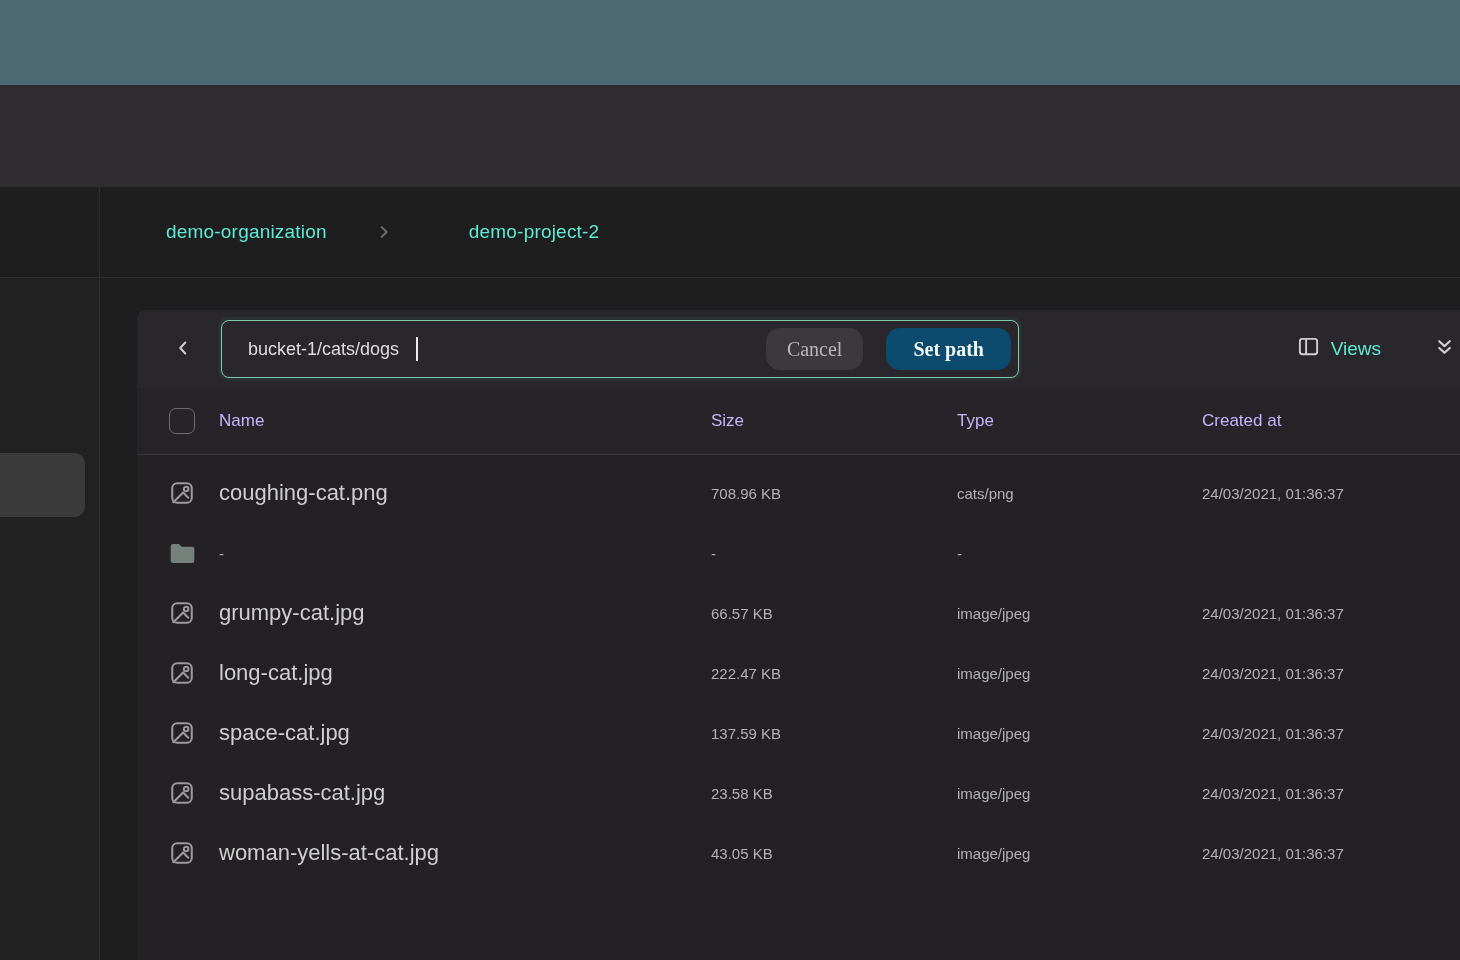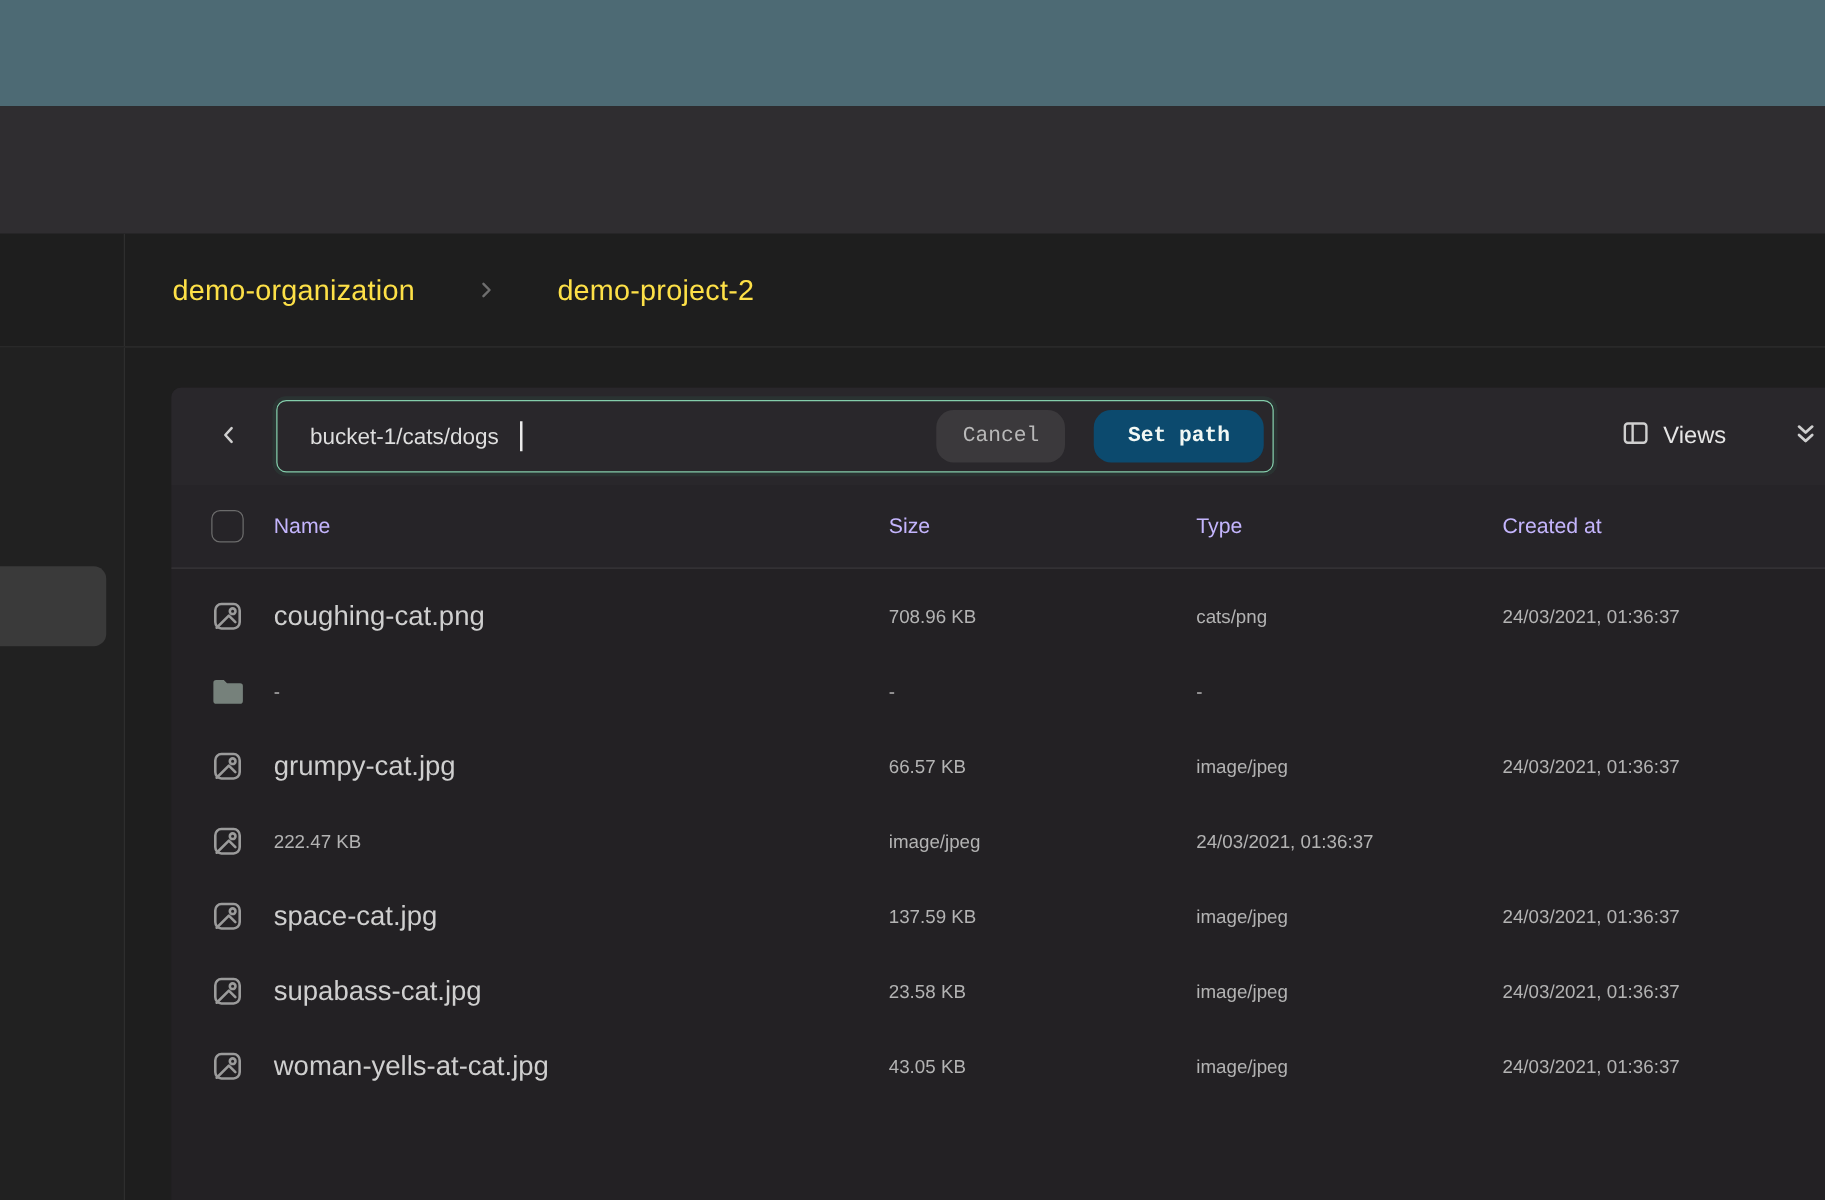--- a/index.html
+++ b/index.html
@@ -8,21 +8,21 @@
 
   
   .topbar-teal { height:85px; background:#4d6a74; }
   .topbar-dark { height:102px; background:#2f2d30; }
 
   
   .content { height:773px; display:flex; flex-direction:column; background:#1e1e1e; }
   .crumb-strip { height:91px; display:flex; border-bottom:1px solid #2e2e2e; flex:none; }
   .crumb-left { width:100px; border-right:1px solid #2e2e2e; flex:none; }
   .breadcrumb-bar { flex:1; display:flex; align-items:center; padding-left:38px; gap:48px; }
-  .crumb-text { font-size:23px; color:#fde047; letter-spacing:.2px; }
+  .crumb-text { font-size:19px; color:#5eead4; letter-spacing:.2px;margin-left:28px; }
   .crumb-sep svg { display:block; }
 
   .body-row { flex:1; display:flex; min-height:0; }
   .sidebar { width:100px; flex:none; border-right:1px solid #2e2e2e; background:#212121; position:relative; }
   .sidebar-active { position:absolute; left:-14px; top:175px; width:99px; height:64px;
     background:#3a3a3a; border-radius:10px; }
 
   .main { flex:1; min-width:0; padding-left:37px; padding-top:32px; }
 
   
@@ -31,27 +31,27 @@
   .toolbar { height:78px; flex:none; background:#29272b; display:flex; align-items:center; }
   .back-btn { width:40px; height:40px; margin-left:26px; display:flex; align-items:center;
     justify-content:center; border-radius:6px; cursor:pointer; background:transparent; border:none; }
   .path-box { width:798px; height:58px; margin-left:18px; border:1.5px solid #84cdab;
     border-radius:8px; background:#29272b; display:flex; align-items:center;
     box-shadow:0 0 0 3px rgba(62,207,142,0.08);gap:16px; }
   .path-text { margin-left:26px; font-size:18px; color:#dedede; white-space:pre; }
   .caret { width:2px; height:24px; background:#eaeaea; margin-left:1px; animation:blink 1.1s steps(1) infinite; }
   @keyframes blink { 50% { opacity:0; } }
   .path-spacer { flex:1; }
-  .btn { height:42px; border:none; border-radius:14px; font-family:Liberation Mono, monospace;
-    font-size:17px; cursor:pointer; }
+  .btn { height:42px; border:none; border-radius:14px; font-family:Liberation Serif, serif;
+    font-size:20px; cursor:pointer; }
   .cancel-btn { background:#3b393c; color:#b9b9b9; padding:0 21px; margin-right:7px; }
   .setpath-btn { background:#0c4a6e; color:#f2f8f4; padding:0 27px; margin-right:7px; font-weight:600; }
   .toolbar-spacer { flex:1; }
   .views-btn { display:flex; align-items:center; gap:11px; background:transparent; border:none;
-    color:#e5e5e5; font-size:19px; font-family:"Liberation Sans",sans-serif; cursor:pointer; }
+    color:#5eead4; font-size:19px; font-family:"Liberation Sans",sans-serif; cursor:pointer; }
   .collapse-btn { margin-left:52px; margin-right:1px; background:transparent; border:none;
     width:26px; height:40px; display:flex; align-items:center; cursor:pointer; flex:none; }
 
   
   .grid { display:grid; grid-template-columns:50px 492px 246px 245px 1fr;
     padding-left:32px; padding-right:16px; align-items:center; }
   .thead { height:67px; flex:none; background:#262428; border-bottom:1px solid #39373a; }
   .th { font-size:17px; color:#c4b5fd; }
   .checkbox { width:26px; height:26px; border:1.5px solid #6b6b6b; border-radius:7px;
     background:transparent; cursor:pointer; }
@@ -177,20 +177,21 @@
     <div class="cell">24/03/2021, 01:36:37</div>
   </div>
             <div class="row grid">
     <div class="icon-cell">
                 <svg width="26" height="26" viewBox="0 0 24 24" fill="none" stroke="#9b9b9b" stroke-width="1.9" stroke-linecap="round" stroke-linejoin="round">
                   <rect x="3" y="3" width="18" height="18" rx="4.5"></rect>
                   <circle cx="15.8" cy="8.3" r="2.1"></circle>
                   <path d="M4 20.5 13 11.5l4.8 4.8"></path>
                 </svg>
               </div>
+    <div class="cell-name">long-cat.jpg</div>
     <div class="cell">222.47 KB</div>
     <div class="cell">image/jpeg</div>
     <div class="cell">24/03/2021, 01:36:37</div>
   </div>
             <div class="row grid">
     <div class="icon-cell">
                 <svg width="26" height="26" viewBox="0 0 24 24" fill="none" stroke="#9b9b9b" stroke-width="1.9" stroke-linecap="round" stroke-linejoin="round">
                   <rect x="3" y="3" width="18" height="18" rx="4.5"></rect>
                   <circle cx="15.8" cy="8.3" r="2.1"></circle>
                   <path d="M4 20.5 13 11.5l4.8 4.8"></path>

